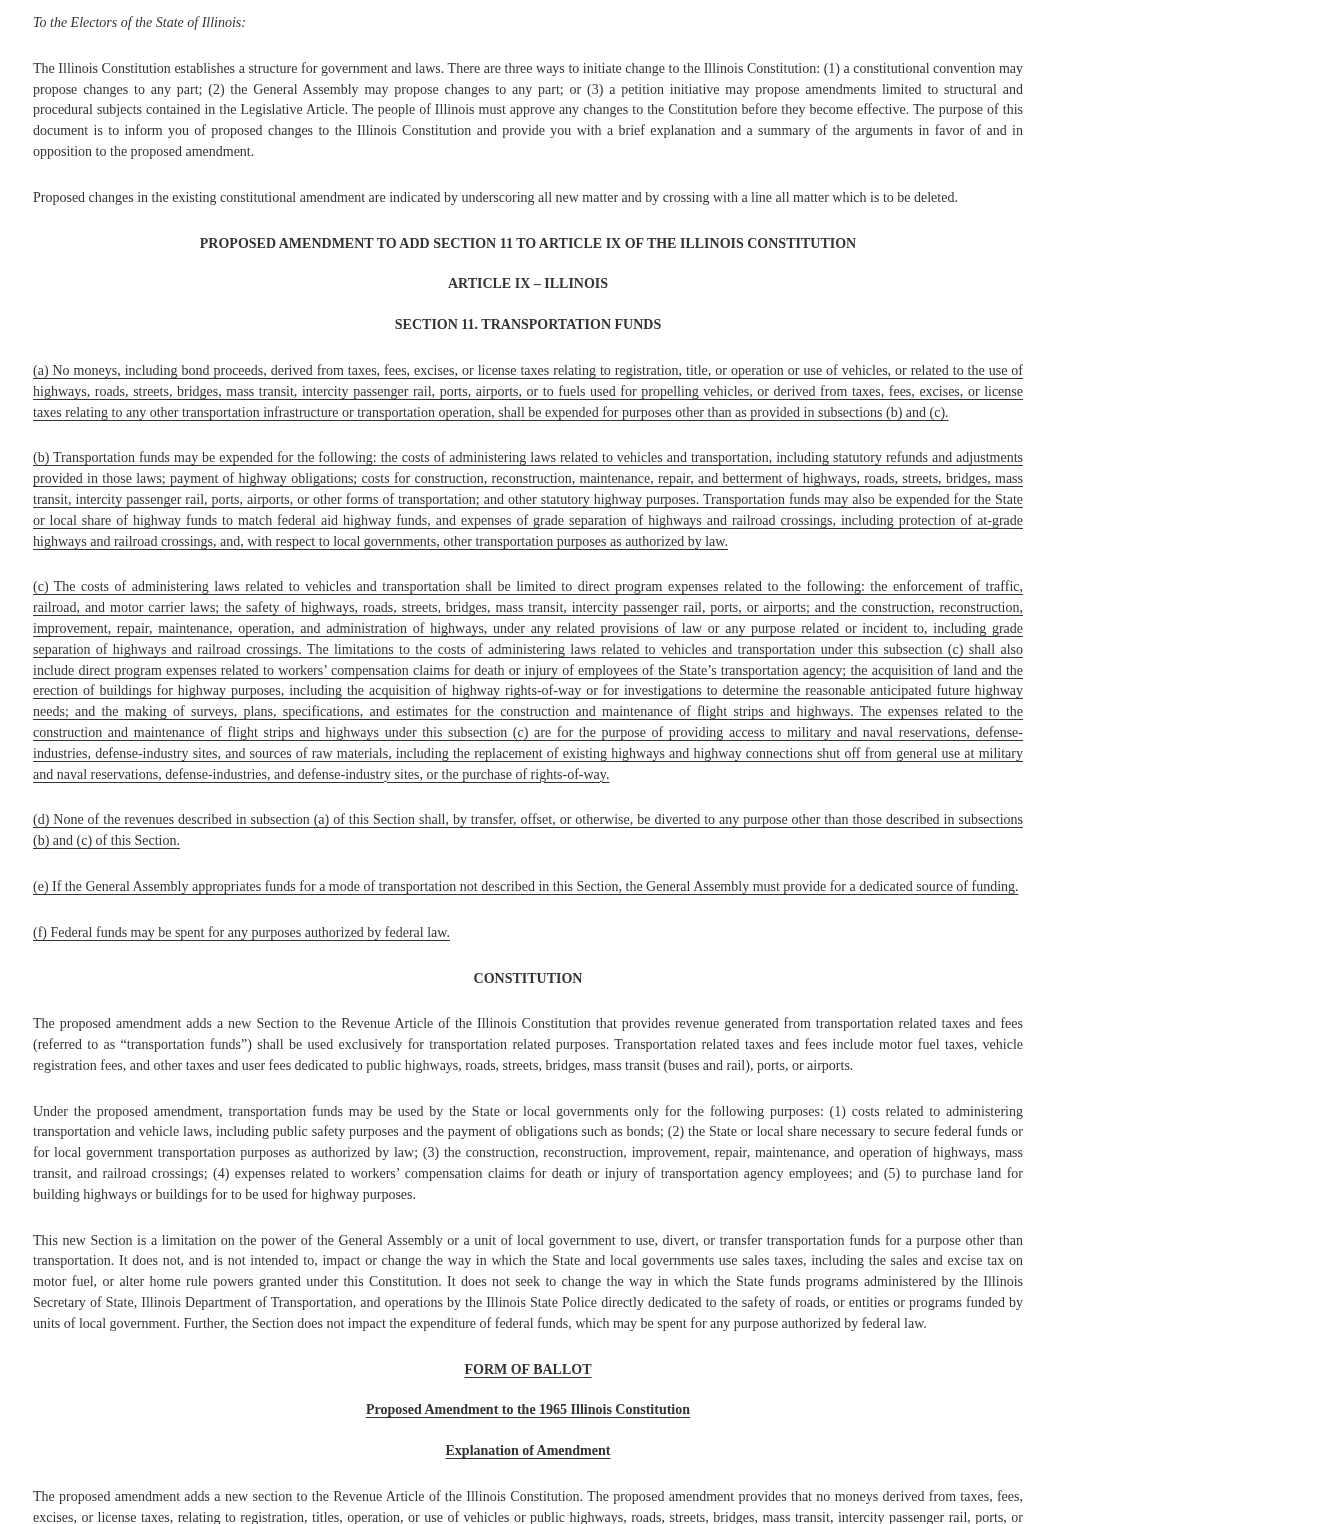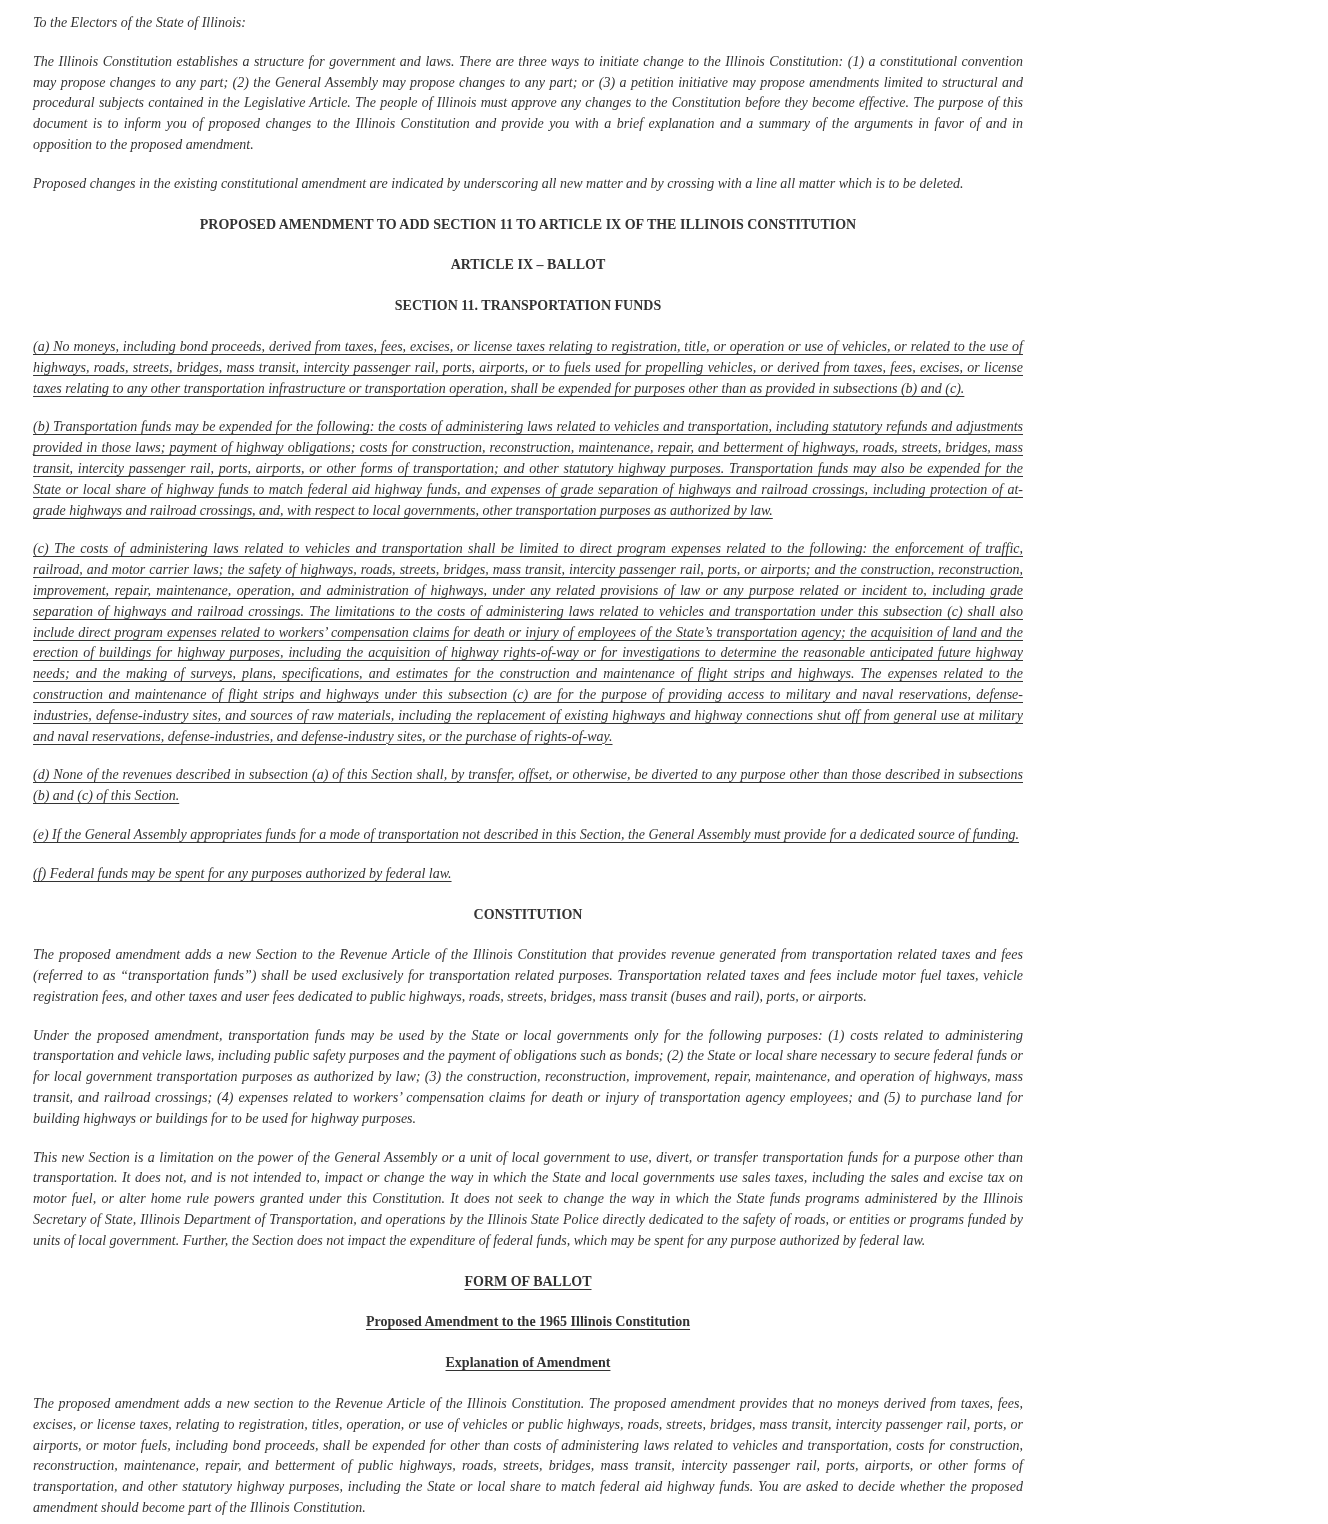--- a/index.html
+++ b/index.html
@@ -16,23 +16,22 @@
     font-family: "Liberation Serif", "DejaVu Serif", serif;
     font-size: 14px;
     line-height: 20.8px;
   }
   .salutation {
     font-style: italic;
     margin: 0 0 18px 0;
     text-align: left;
   }
   .body-para {
-    margin: 18px 0;
+    margin: 25px 0;
     text-align: justify;
-    font-style: italic;
   }
   .heading {
     margin: 20px 0;
     text-align: center;
     font-weight: bold;
   }
   .underlined {
     text-decoration: underline;
     text-underline-offset: 3px;
     text-decoration-thickness: 1px;
@@ -74,21 +73,21 @@
 <body>
 
 <div class="page">
 
   <p class="salutation">To the Electors of the State of Illinois:</p>
 
   <p class="body-para">The Illinois Constitution establishes a structure for government and laws. There are three ways to initiate change to the Illinois Constitution: (1) a constitutional convention may propose changes to any part; (2) the General Assembly may propose changes to any part; or (3) a petition initiative may propose amendments limited to structural and procedural subjects contained in the Legislative Article. The people of Illinois must approve any changes to the Constitution before they become effective. The purpose of this document is to inform you of proposed changes to the Illinois Constitution and provide you with a brief explanation and a summary of the arguments in favor of and in opposition to the proposed amendment.</p>
   <p class="body-para">Proposed changes in the existing constitutional amendment are indicated by underscoring all new matter and by crossing with a line all matter which is to be deleted.</p>
 
   <p class="heading">PROPOSED AMENDMENT TO ADD SECTION 11 TO ARTICLE IX OF THE ILLINOIS CONSTITUTION</p>
-  <p class="heading">ARTICLE IX – BALLOT</p>
+  <p class="heading">ARTICLE IX – ILLINOIS</p>
   <p class="heading">SECTION 11. TRANSPORTATION FUNDS</p>
 
   <p class="body-para underlined">(a) No moneys, including bond proceeds, derived from taxes, fees, excises, or license taxes relating to registration, title, or operation or use of vehicles, or related to the use of highways, roads, streets, bridges, mass transit, intercity passenger rail, ports, airports, or to fuels used for propelling vehicles, or derived from taxes, fees, excises, or license taxes relating to any other transportation infrastructure or transportation operation, shall be expended for purposes other than as provided in subsections (b) and (c).</p>
   <p class="body-para underlined">(b) Transportation funds may be expended for the following: the costs of administering laws related to vehicles and transportation, including statutory refunds and adjustments provided in those laws; payment of highway obligations; costs for construction, reconstruction, maintenance, repair, and betterment of highways, roads, streets, bridges, mass transit, intercity passenger rail, ports, airports, or other forms of transportation; and other statutory highway purposes. Transportation funds may also be expended for the State or local share of highway funds to match federal aid highway funds, and expenses of grade separation of highways and railroad crossings, including protection of at-grade highways and railroad crossings, and, with respect to local governments, other transportation purposes as authorized by law.</p>
   <p class="body-para underlined">(c) The costs of administering laws related to vehicles and transportation shall be limited to direct program expenses related to the following: the enforcement of traffic, railroad, and motor carrier laws; the safety of highways, roads, streets, bridges, mass transit, intercity passenger rail, ports, or airports; and the construction, reconstruction, improvement, repair, maintenance, operation, and administration of highways, under any related provisions of law or any purpose related or incident to, including grade separation of highways and railroad crossings. The limitations to the costs of administering laws related to vehicles and transportation under this subsection (c) shall also include direct program expenses related to workers’ compensation claims for death or injury of employees of the State’s transportation agency; the acquisition of land and the erection of buildings for highway purposes, including the acquisition of highway rights-of-way or for investigations to determine the reasonable anticipated future highway needs; and the making of surveys, plans, specifications, and estimates for the construction and maintenance of flight strips and highways. The expenses related to the construction and maintenance of flight strips and highways under this subsection (c) are for the purpose of providing access to military and naval reservations, defense-industries, defense-industry sites, and sources of raw materials, including the replacement of existing highways and highway connections shut off from general use at military and naval reservations, defense-industries, and defense-industry sites, or the purchase of rights-of-way.</p>
   <p class="body-para underlined">(d) None of the revenues described in subsection (a) of this Section shall, by transfer, offset, or otherwise, be diverted to any purpose other than those described in subsections (b) and (c) of this Section.</p>
   <p class="body-para underlined">(e) If the General Assembly appropriates funds for a mode of transportation not described in this Section, the General Assembly must provide for a dedicated source of funding.</p>
   <p class="body-para underlined">(f) Federal funds may be spent for any purposes authorized by federal law.</p>
 
   <p class="heading">CONSTITUTION</p>

